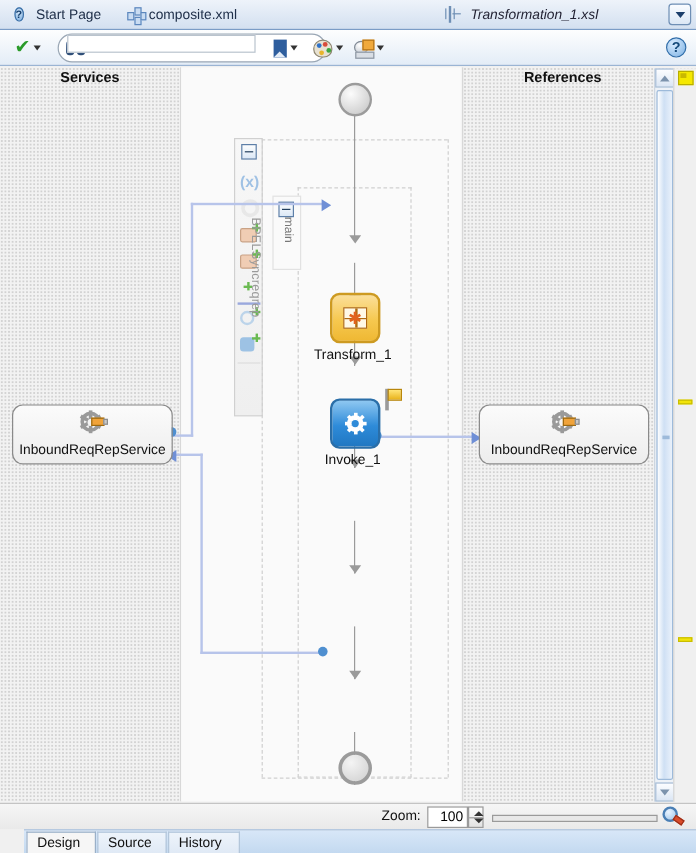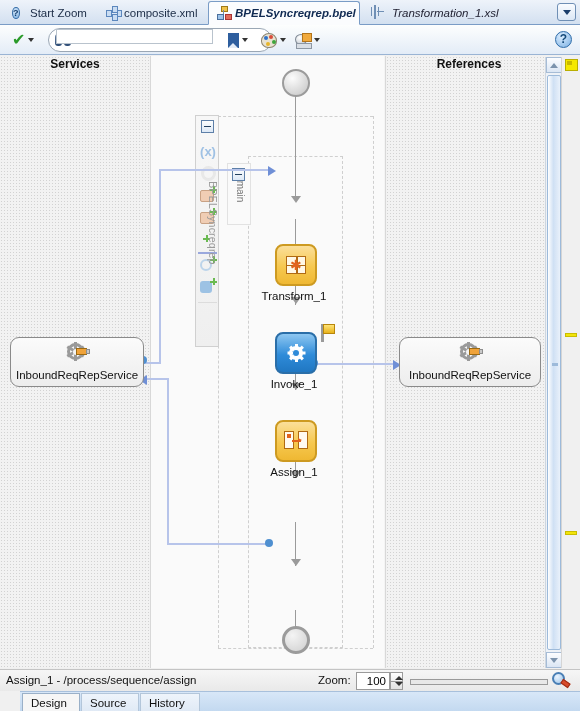--- a/index.html
+++ b/index.html
@@ -362,32 +362,28 @@
 </style>
 </head>
 <body>
 
 <div id="app">
 
   <div class="tabbar">
 
     <div class="tab inactive" style="left:4px;width:90px;">
       <span class="tabicon"><span class="ic-help">?</span></span>
-      <span>Start Zoom</span>
+      <span>Start Page</span>
     </div>
 
     <div class="tab inactive" style="left:98px;width:110px;">
       <span class="tabicon"><span class="ic-composite"><i></i><i></i><i></i><i></i></span></span>
       <span>composite.xml</span>
     </div>
 
-    <div class="tab active" style="left:208px;width:152px;">
-      <span class="tabicon"><span class="ic-bpel"><i></i><i></i><i></i><u></u></span></span>
-      <span>BPELSyncreqrep.bpel</span>
-    </div>
 
     <div class="tab italic" style="left:366px;width:150px;">
       <span class="tabicon"><span class="ic-xsl"><u></u></span></span>
       <span>Transformation_1.xsl</span>
     </div>
 
     <div class="tabmenu">
       <span class="caret-d"></span>
     </div>
   </div>
@@ -548,32 +544,20 @@
             <span class="hole" style="background:#2e8bd9;"></span>
         </span>
       </div>
       <span class="flag" style="left:46px;top:-8px;">
           <span class="pole"></span>
           <span class="cloth"></span>
         </span>
       <span class="lbl" style="top:46px;">Invoke_1</span>
     </div>
 
-    <div class="node" style="left:275px;top:364px;">
-      <div class="n-yellow">
-        <span class="as-glyph">
-          <span class="pg l">
-              <span class="dot"></span>
-            </span>
-            <span class="pg r"></span>
-            <span class="arr"></span>
-        </span>
-      </div>
-      <span class="lbl" style="top:46px;">Assign_1</span>
-    </div>
 
 
     <div class="node" style="left:282px;top:570px;">
       <div class="circ-end"></div>
     </div>
 
     <div class="svcbox" style="left:10px;top:281px;width:134px;">
       <span class="svcgear">
         <span class="tk"></span>
           <span class="tk b"></span>
@@ -610,21 +594,20 @@
       </div>
   </div>
 
   <div class="marker-rail">
     <div class="mk-top"></div>
     <div class="mk" style="top:276px;"></div>
     <div class="mk" style="top:474px;"></div>
   </div>
 
   <div class="statusbar">
-    <span class="status-text">Assign_1 - /process/sequence/assign</span>
     <span class="zoom-lbl">Zoom:</span>
     <div class="zoom-field">100</div>
     <div class="spin">
         <u></u>
       </div>
     <div class="slider-track">
       
     </div>
     <div class="zoom-glass">
       <span class="lens"></span>

